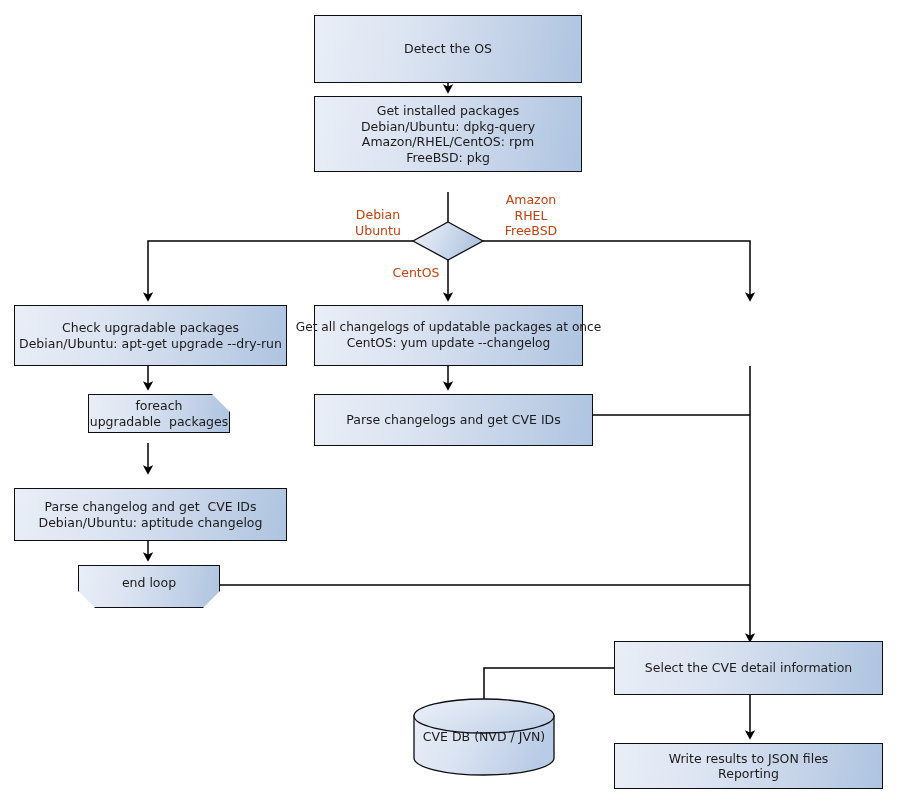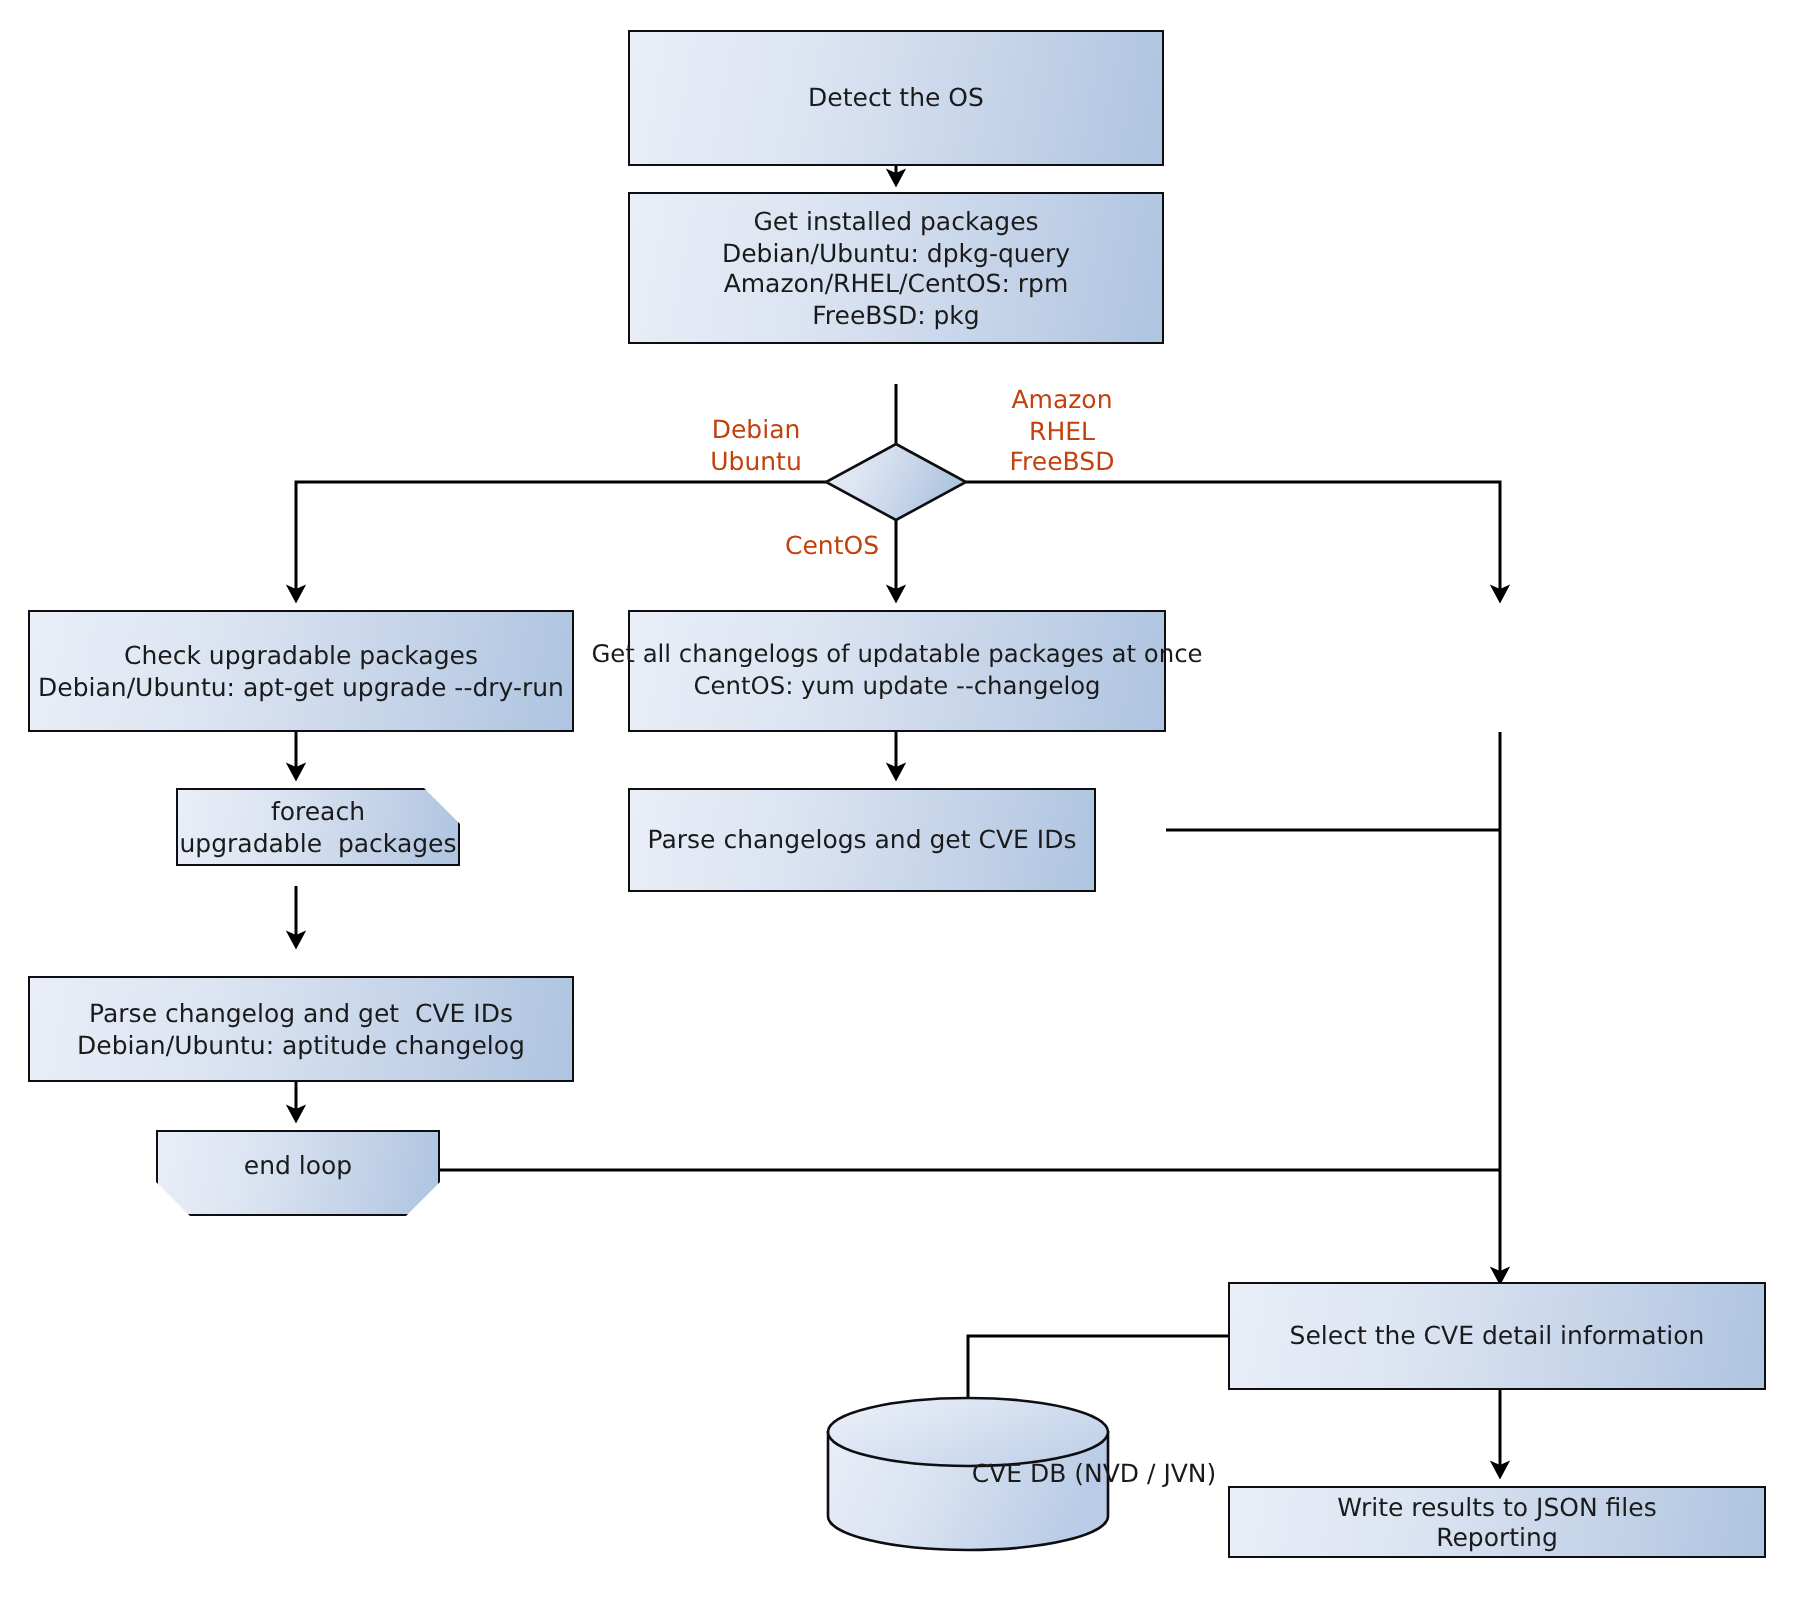--- a/index.html
+++ b/index.html
@@ -173,37 +173,37 @@
     <span class="txt">Get all changelogs of updatable packages at once
 CentOS: yum update --changelog</span>
   </div>
 
 
   <div class="node loop-start" style="left:88px; top:394px; width:142px; height:39px;">
     <span class="txt">foreach
 upgradable  packages</span>
   </div>
 
-  <div class="node box" style="left:314px; top:394px; width:234px; height:52px;">
+  <div class="node box" style="left:314px; top:394px; width:279px; height:52px;">
     <span class="txt">Parse changelogs and get CVE IDs</span>
   </div>
 
   <div class="node box" style="left:14px; top:488px; width:273px; height:53px;">
     <span class="txt">Parse changelog and get  CVE IDs
 Debian/Ubuntu: aptitude changelog</span>
   </div>
 
   <div class="node loop-end" style="left:78px; top:565px; width:142px; height:43px;">
     <span class="txt" style="margin-bottom:8px;">end loop</span>
   </div>
 
   <div class="node box" style="left:614px; top:641px; width:269px; height:54px;">
     <span class="txt">Select the CVE detail information</span>
   </div>
 
-  <div class="db-label" style="left:434px; top:729px; width:140px;padding-left:43px;">CVE DB (NVD / JVN)</div>
-
-  <div class="node box" style="left:614px; top:743px; width:269px; height:36px;">
+  <div class="db-label" style="left:414px; top:729px; width:140px;">CVE DB (NVD / JVN)</div>
+
+  <div class="node box" style="left:614px; top:743px; width:269px; height:46px;">
     <span class="txt">Write results to JSON files
 Reporting</span>
   </div>
 
 </div>
 
 </body></html>

